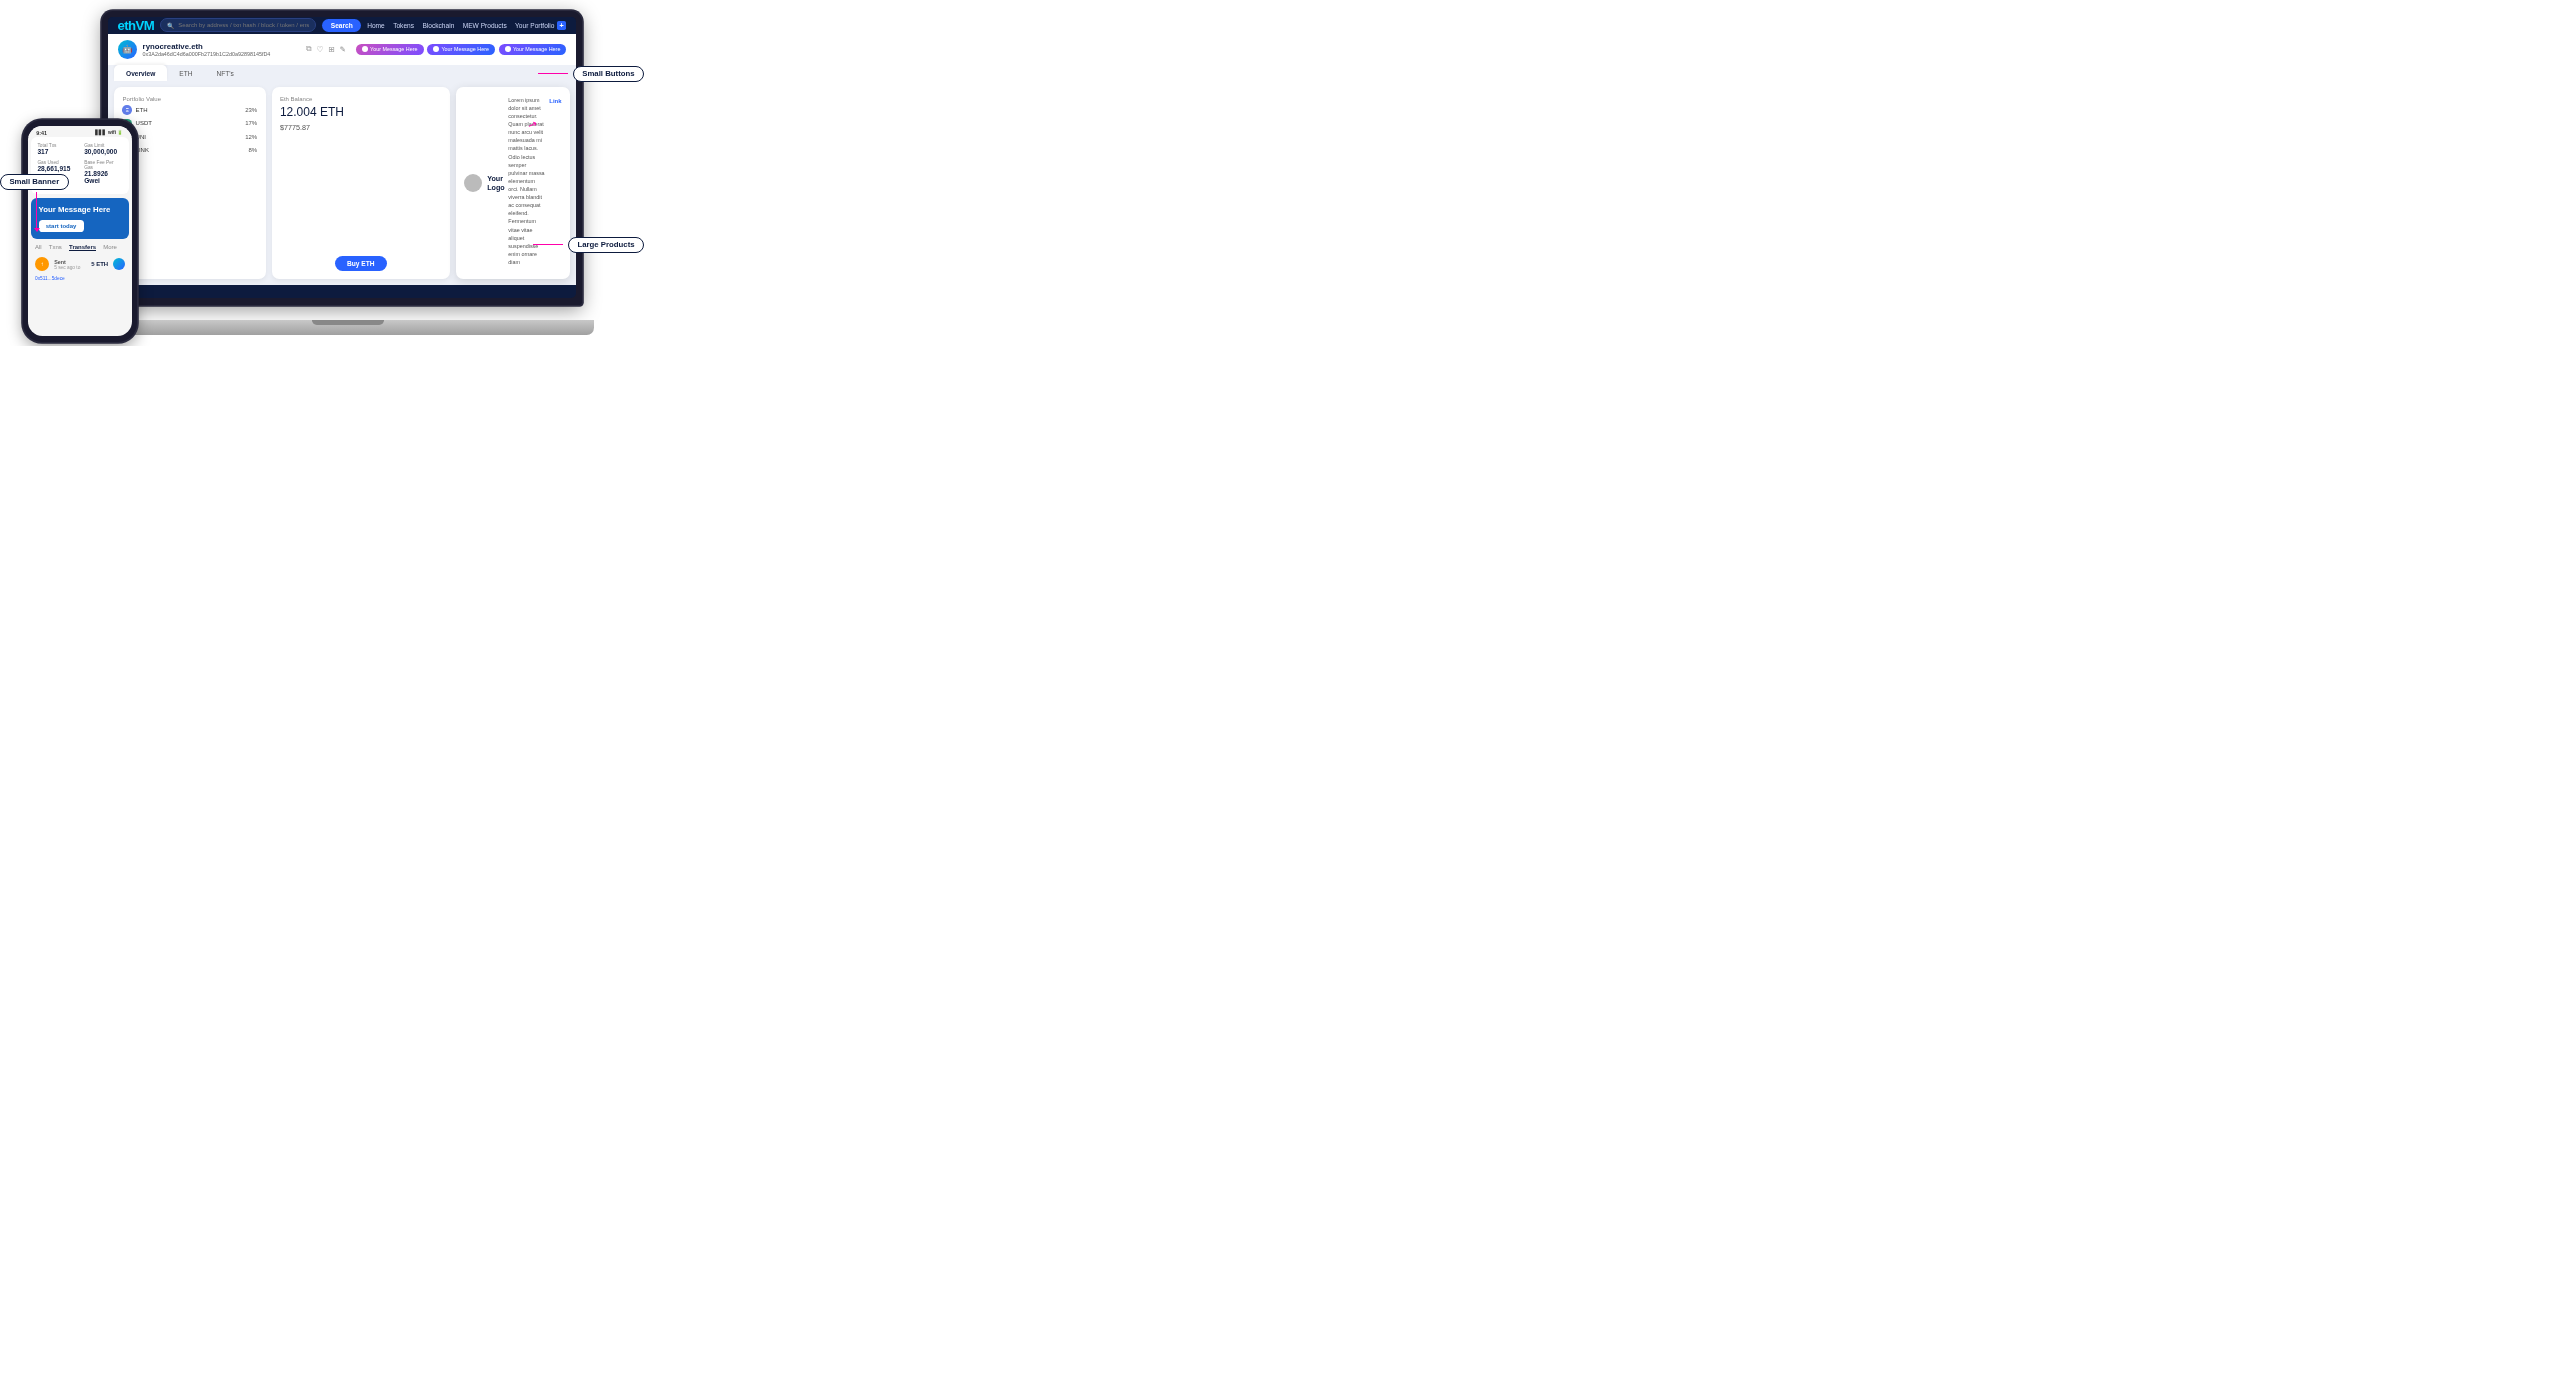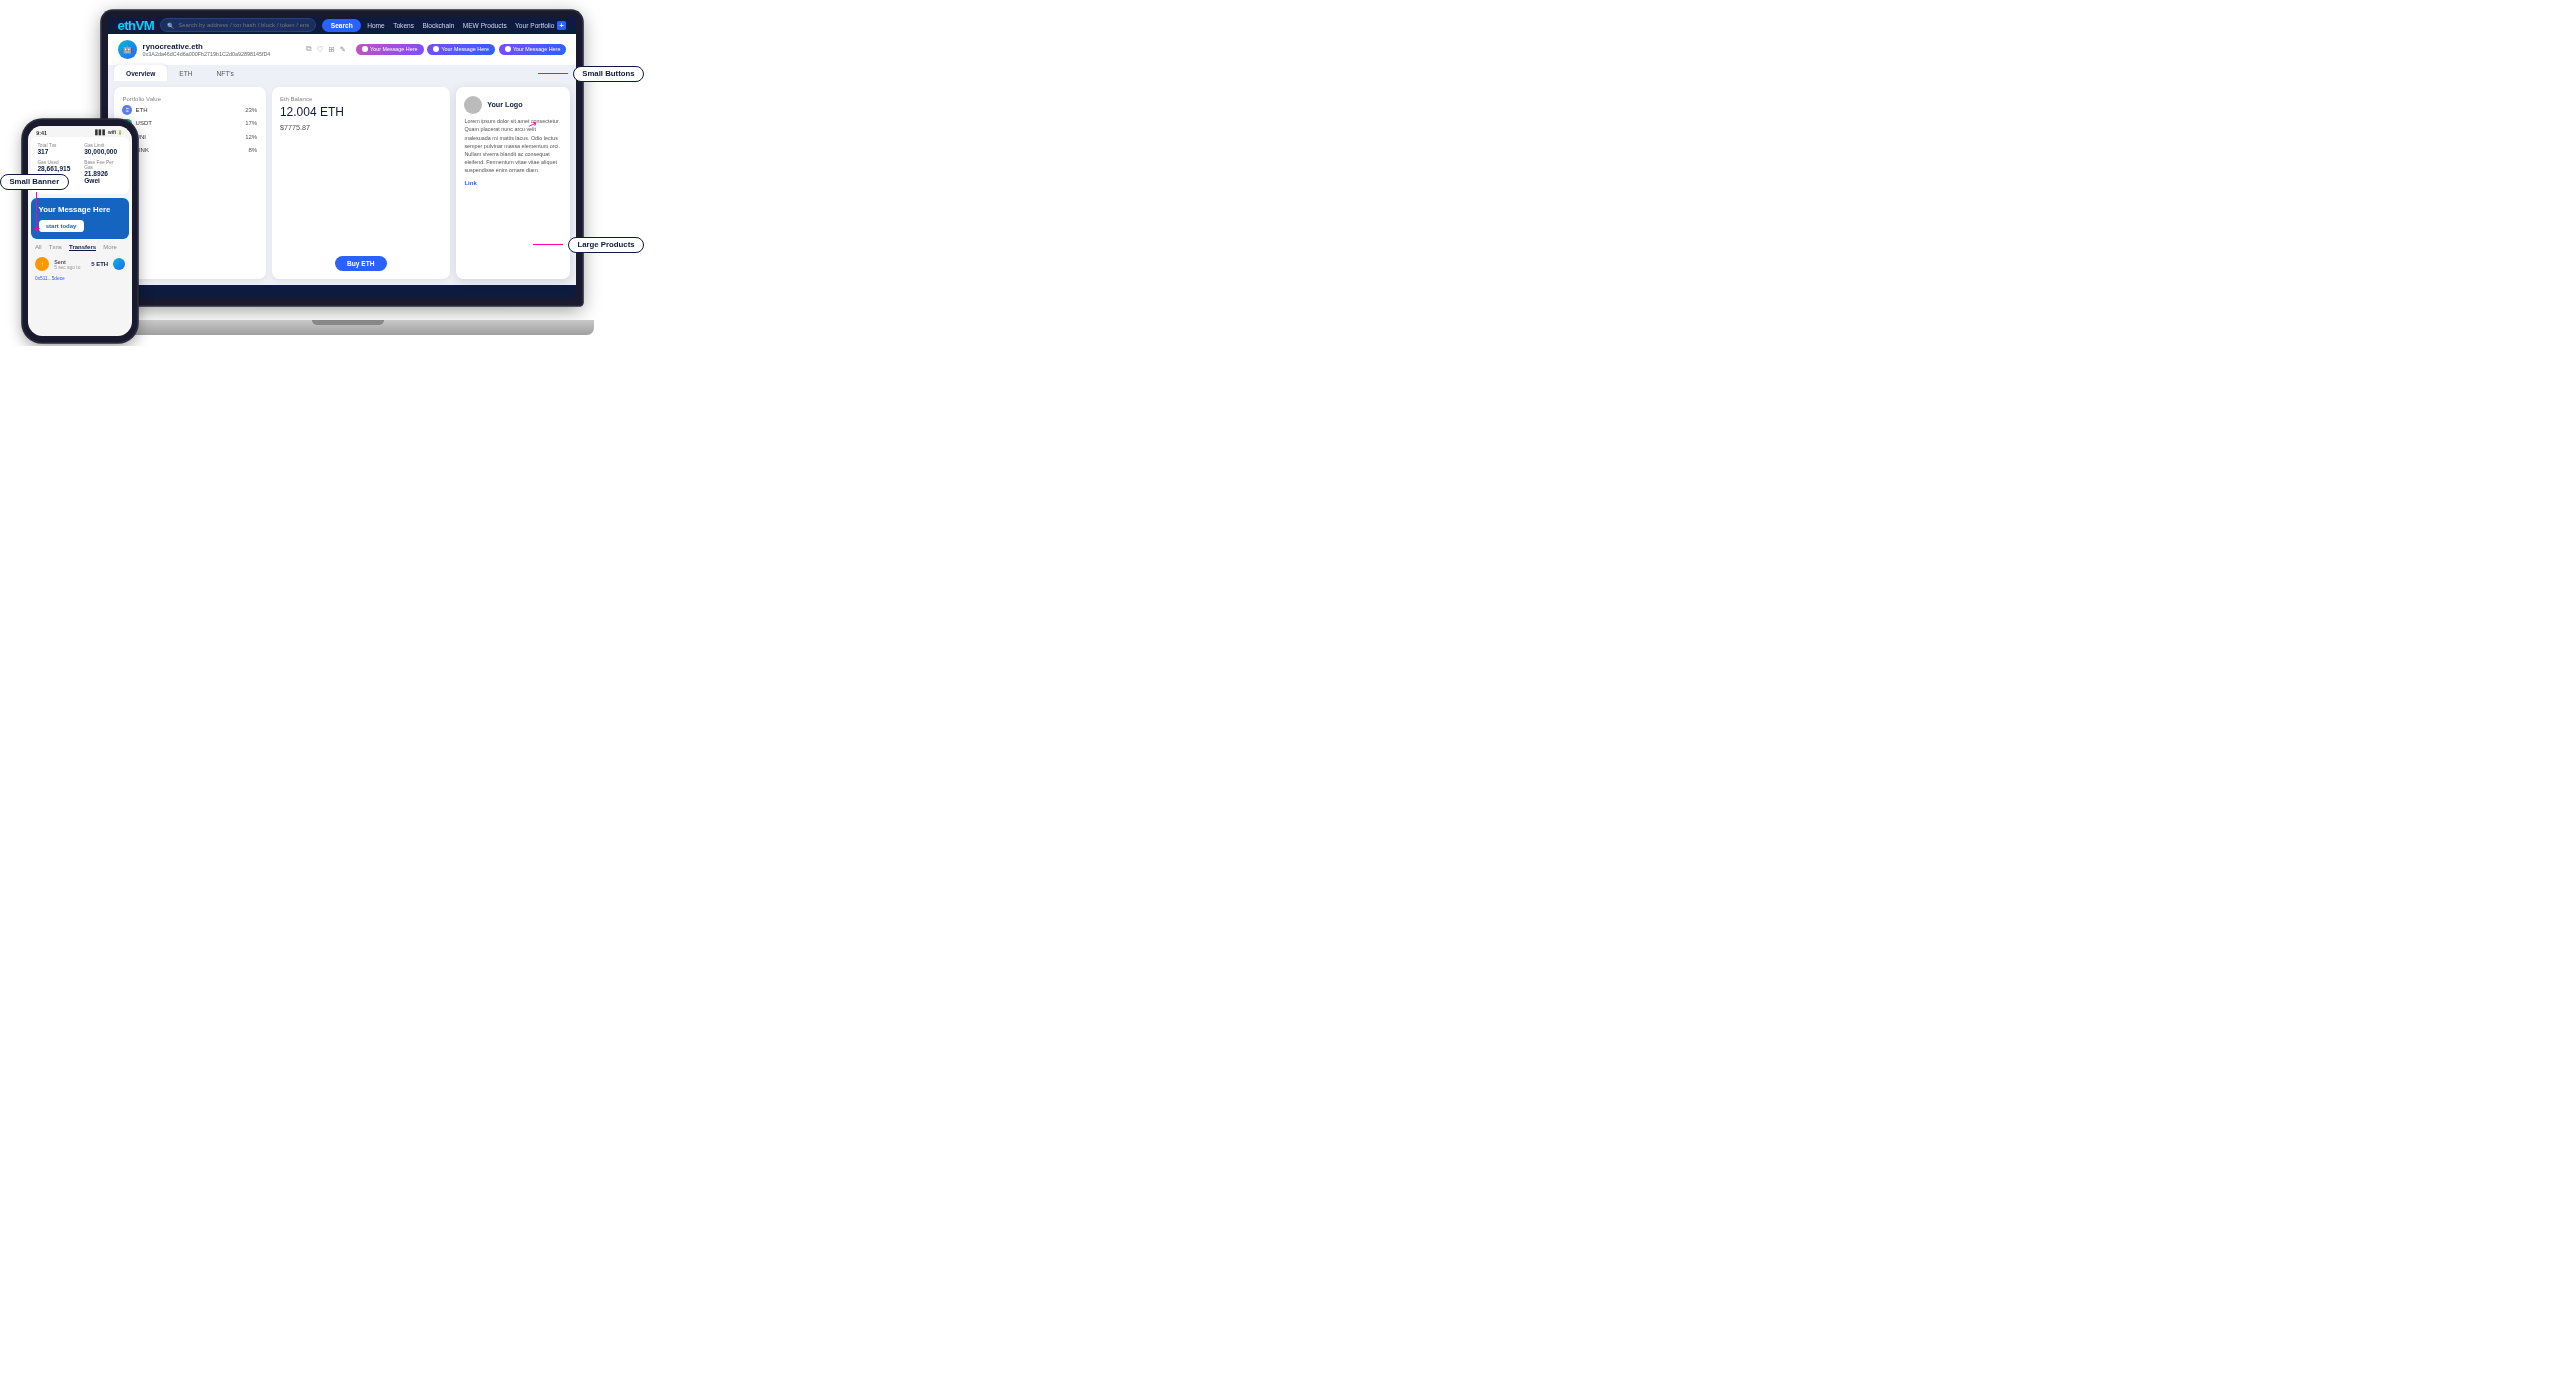--- a/index.html
+++ b/index.html
@@ -291,21 +291,20 @@
 
     
     .popup-card {
       background: white;
       border-radius: 7.2px;
       padding: 8.4px;
       width: 114px;
       flex-shrink: 0;
       box-shadow: 0 2.4px 9.6px rgba(0,0,0,0.12);
       display: flex;
-      flex-direction: column;
       gap: 3.6px;
     }
     .popup-header {
       display: flex;
       align-items: center;
       gap: 4.8px;
     }
     .popup-logo {
       width: 18px;
       height: 18px;

